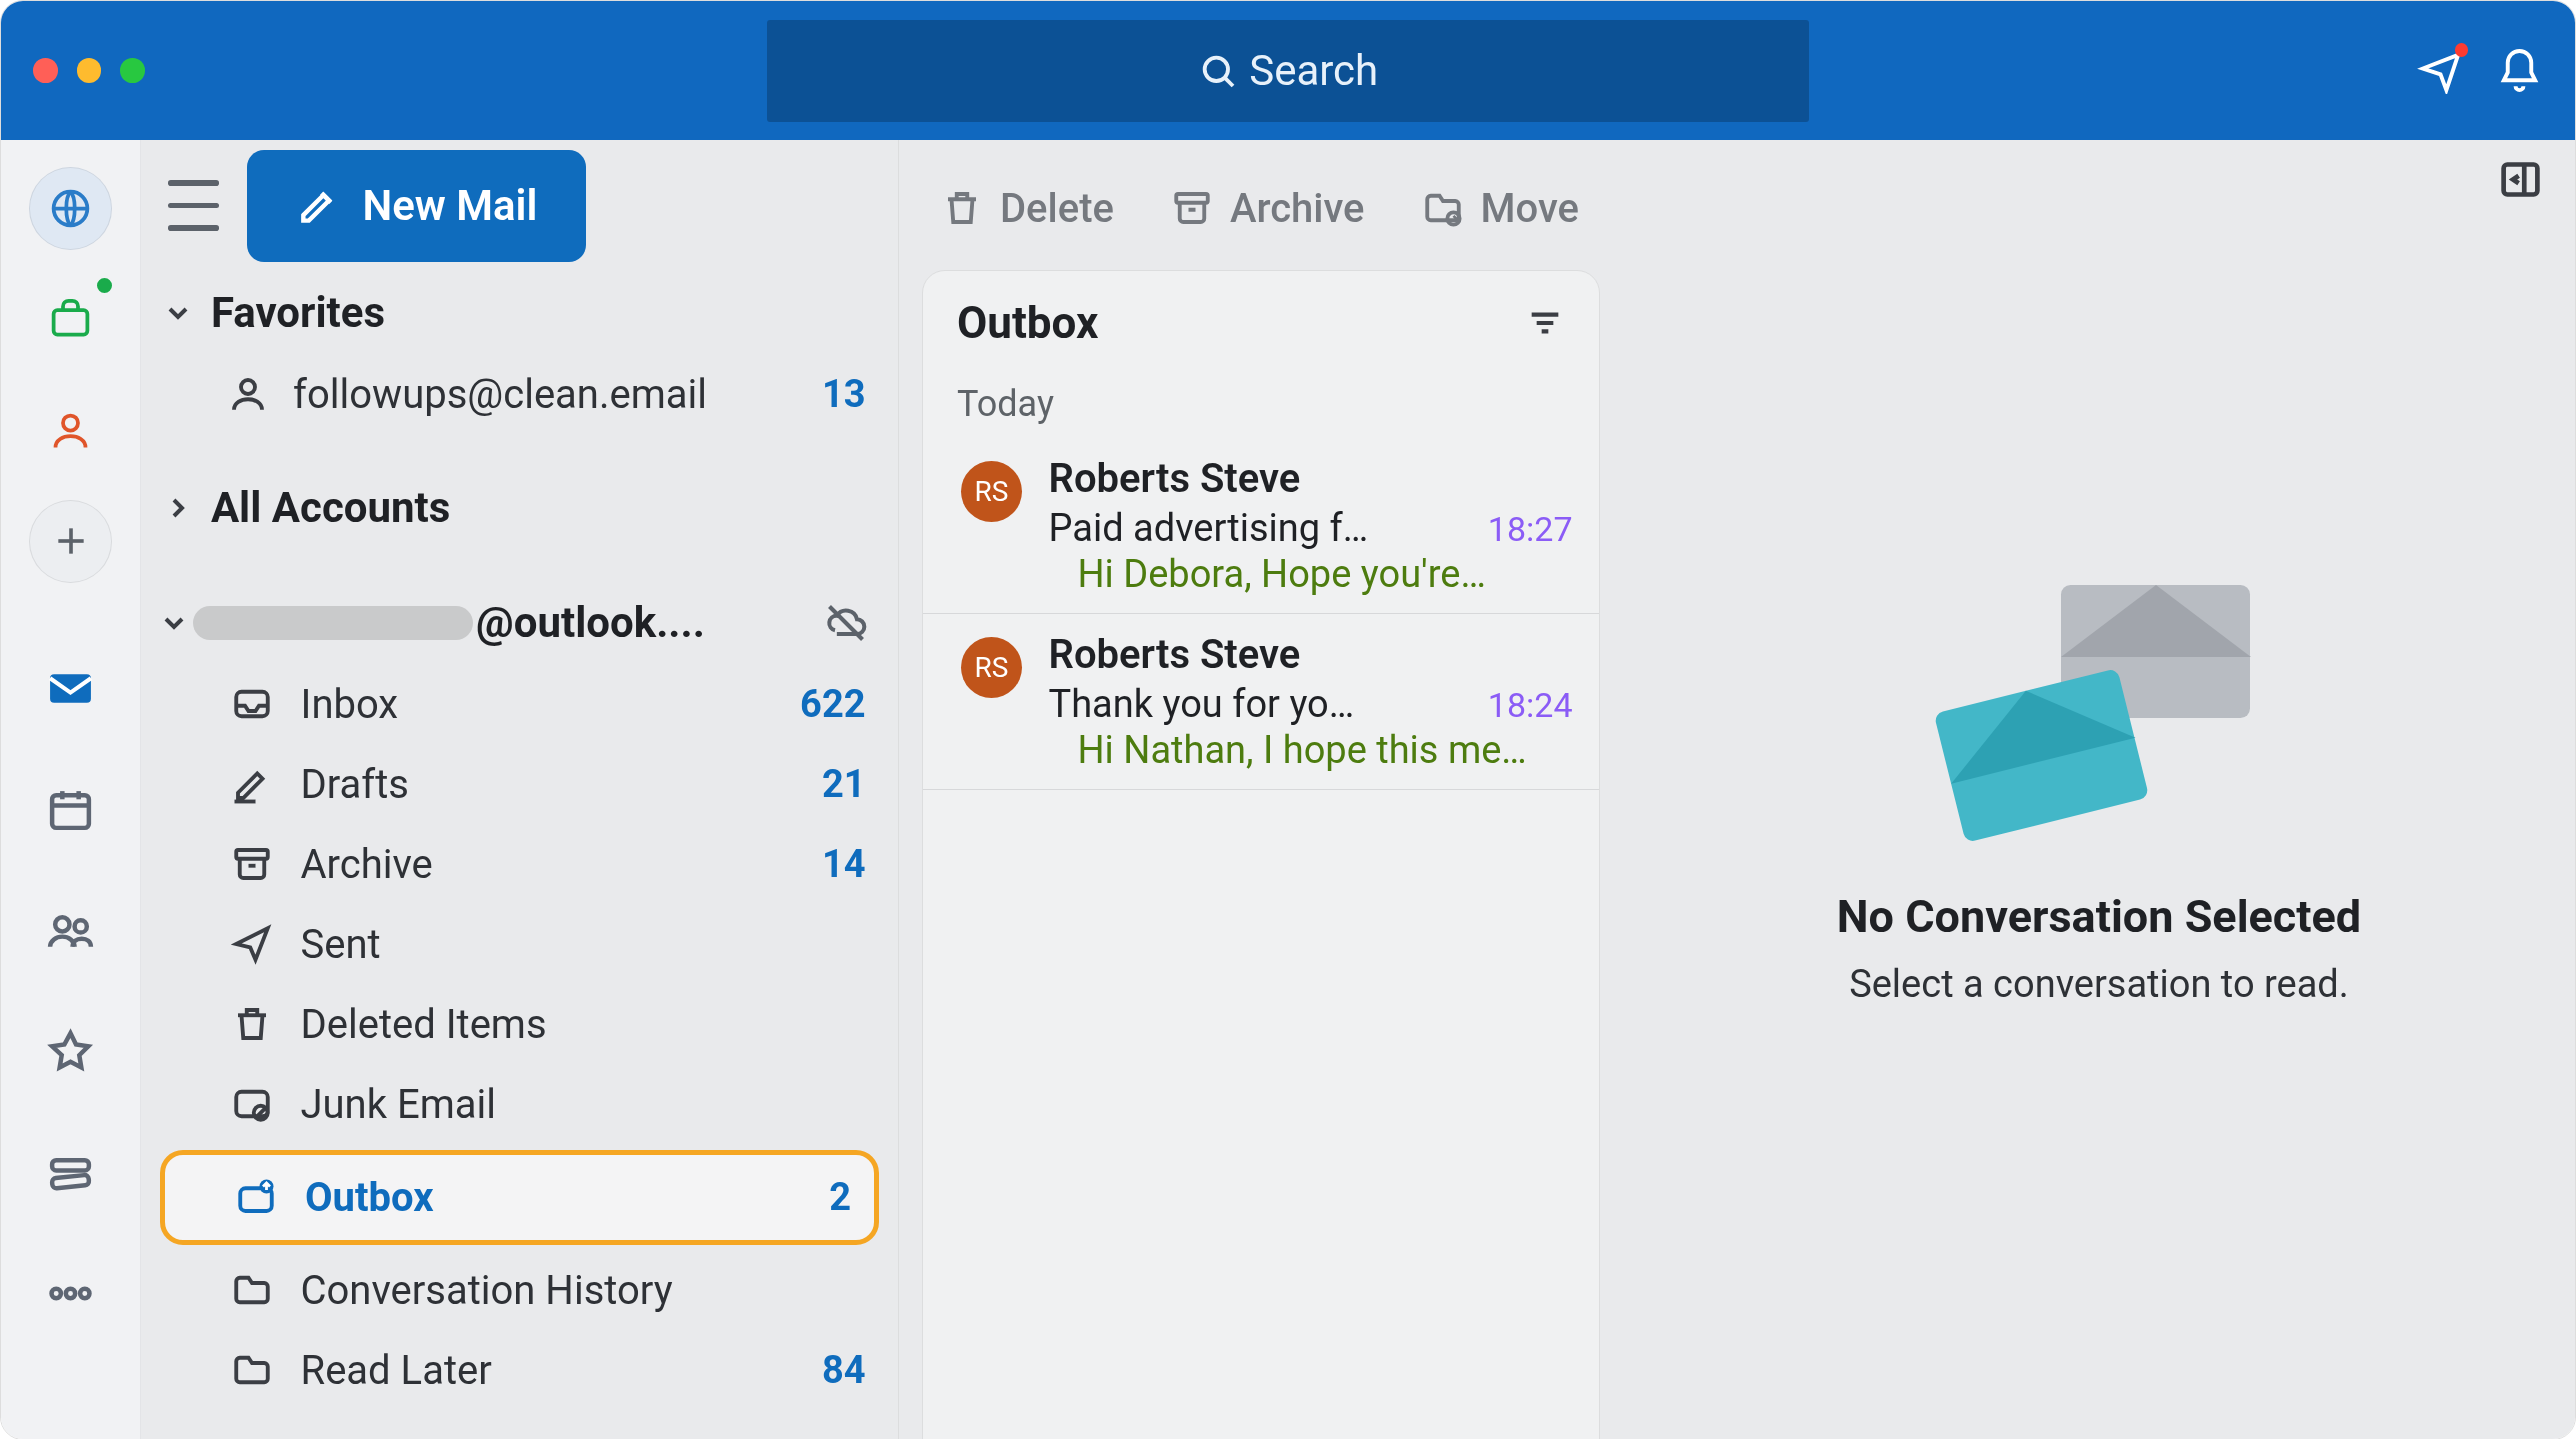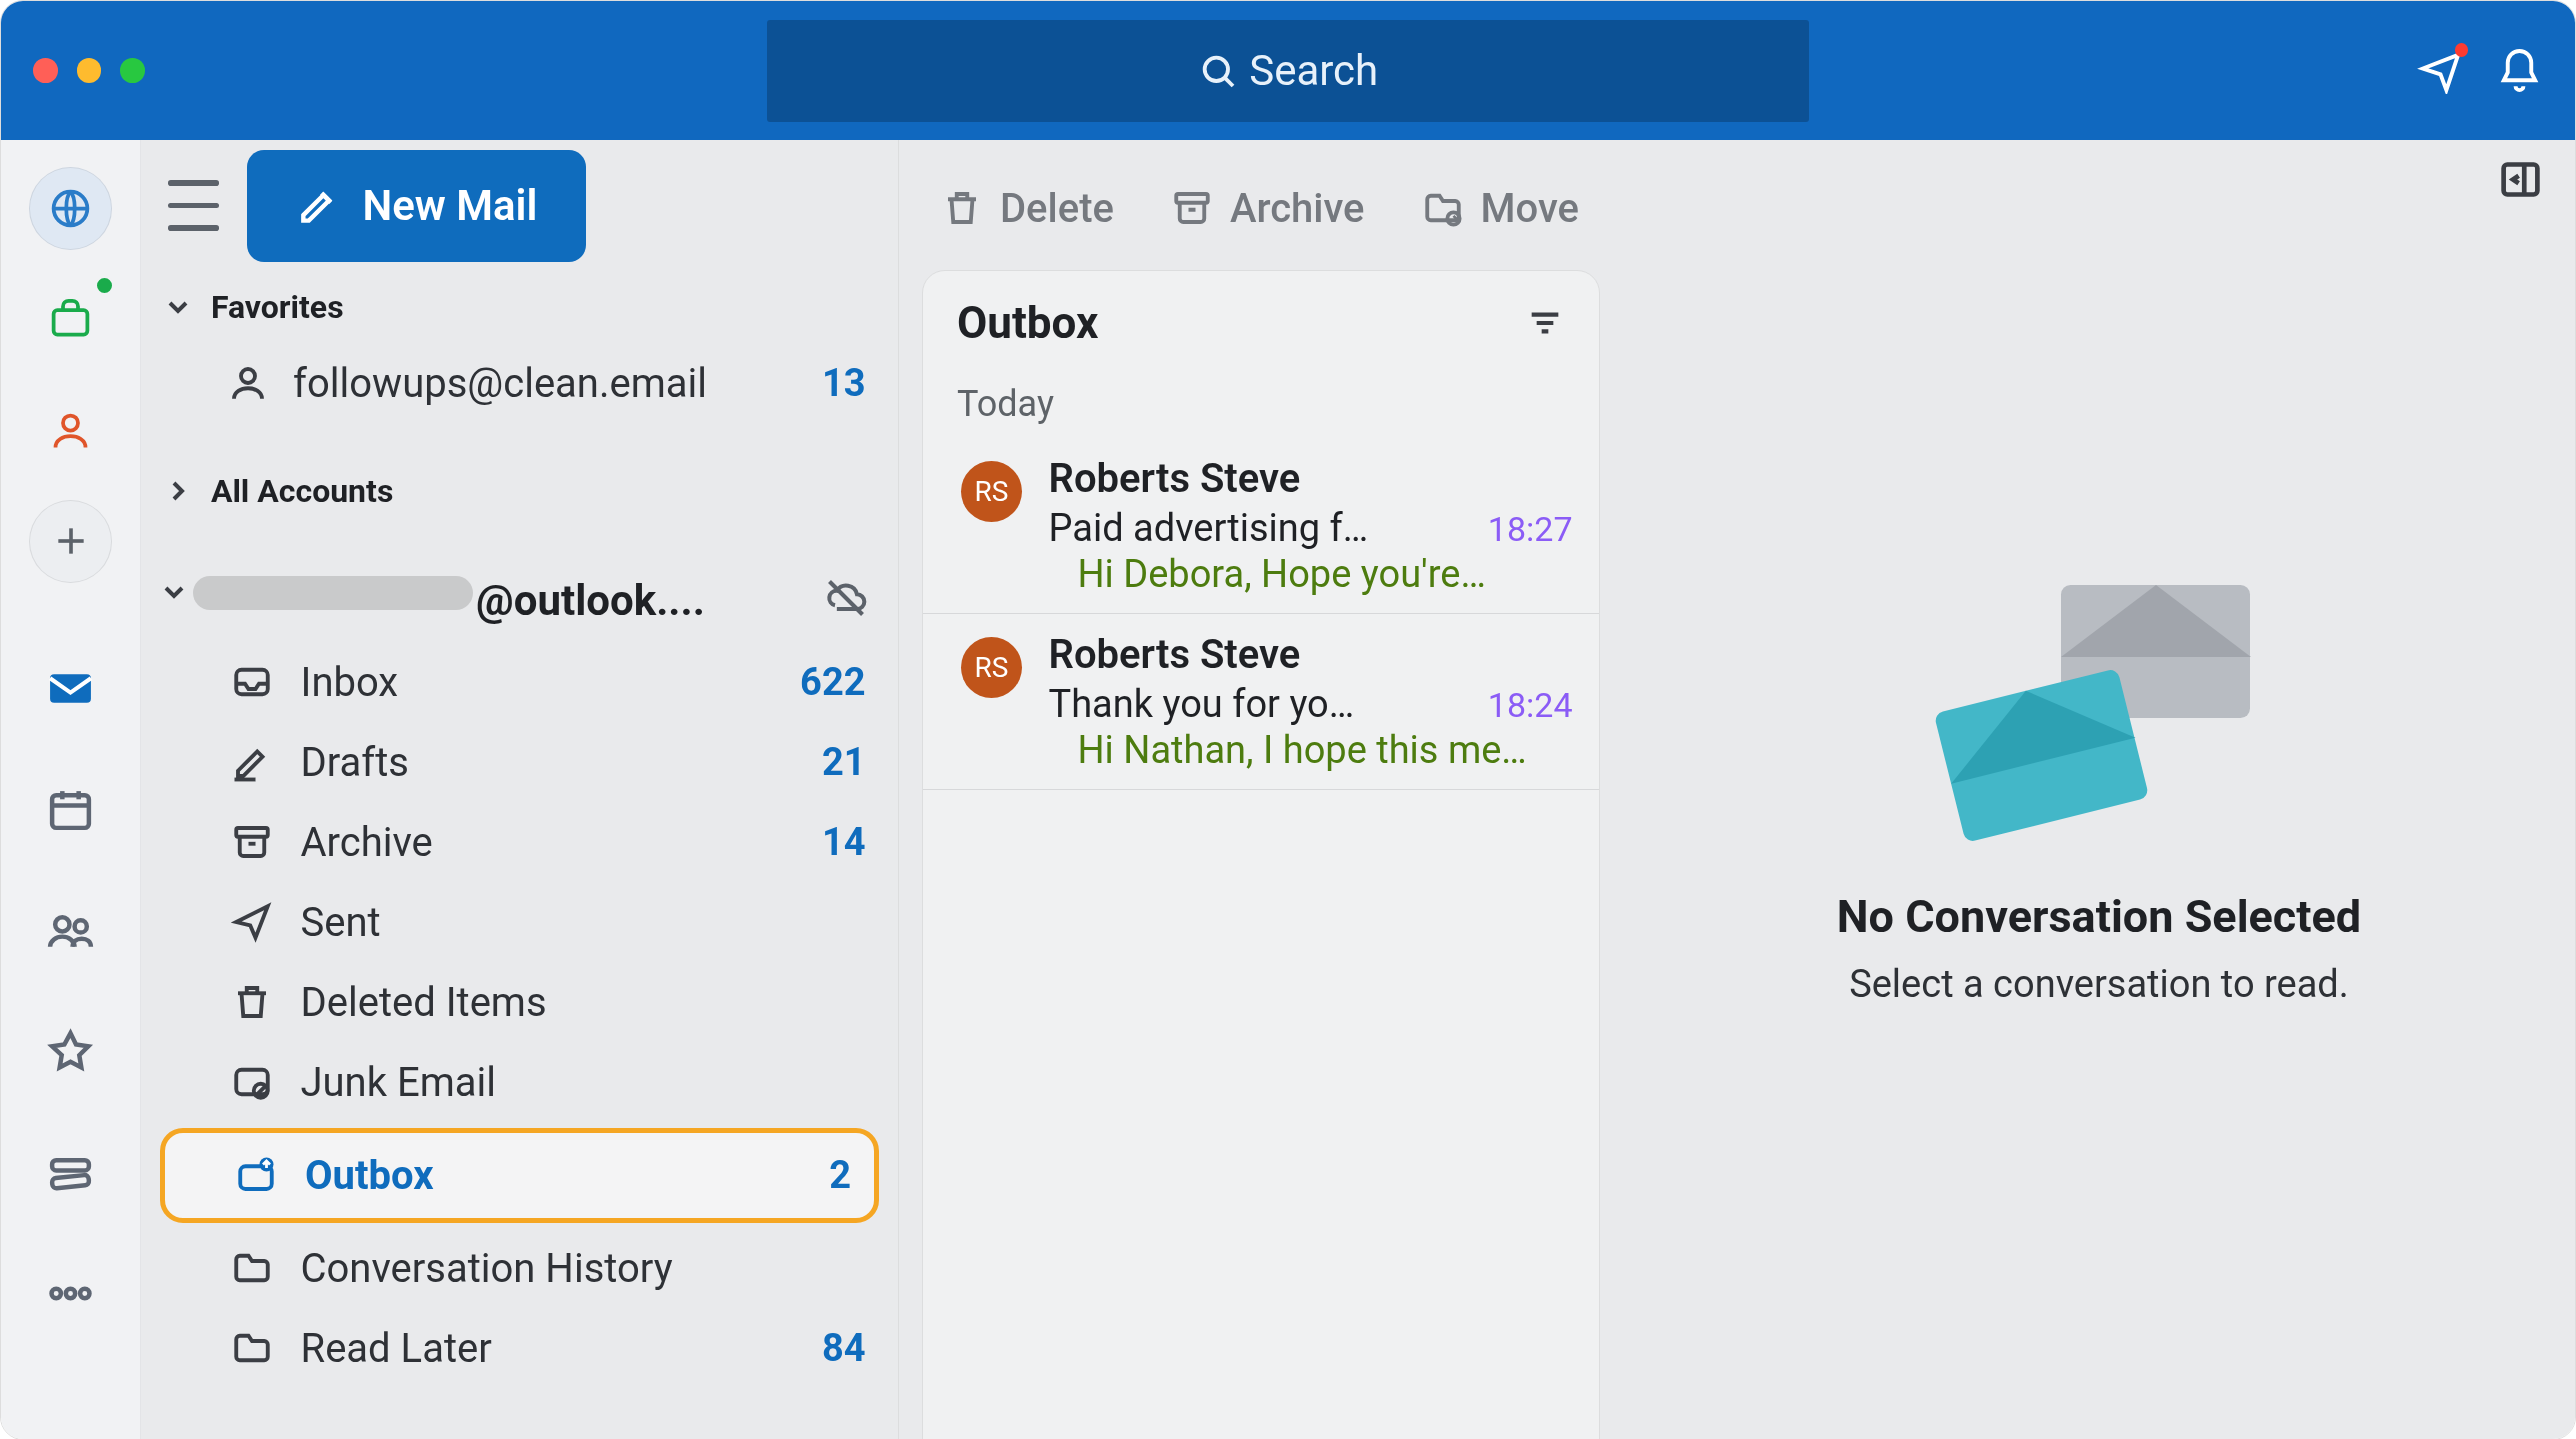--- a/index.html
+++ b/index.html
@@ -64,32 +64,32 @@
     height: 112px; padding: 0 49px;
     background:#0f6cbd; color:#fff;
     border-radius:17px; display:flex; align-items:center; gap:23px;
     font-size:42px; font-weight:600;
   }
   .new-mail-btn svg { width:44px; height:44px; stroke:#fff; fill:none; stroke-width:2.4; }
 
   .section { padding: 0 9.5px; }
   .sec-toggle { display:flex; align-items:center; gap:17px; padding: 17px 11.4px; cursor:pointer; }
   .sec-toggle .chev { width:32px; height:32px; stroke:#3b3e44; fill:none; stroke-width:3;}
-  .sec-toggle .label { font-size:32px; font-weight:700; color:#1f2125; }
+  .sec-toggle .label { font-size:42px; font-weight:700; color:#1f2125; }
 
   .fav-item, .folder-item {
     display:flex; align-items:center; height:80px;
     padding: 0 23px 0 76px;
     font-size:40px; color:#2e3136;
     position:relative;
   }
   .fav-item .avatar-icon { width:42px; height:42px; stroke:#3b3e44; fill:none; stroke-width:2.2; margin-right:24.6px; }
   .count { margin-left:auto; color:#0f6cbd; font-weight:700; font-size:38px; }
 
-  .acct-row { display:flex; padding: 17px 11.4px 17px 7.6px; gap:3px; }
+  .acct-row { display:flex; align-items:center; padding: 17px 11.4px 17px 7.6px; gap:3px; }
   .acct-row .chev { width:32px; height:32px; stroke:#3b3e44; fill:none; stroke-width:3; }
   .acct-redact { width: 280px; height: 34px; background:#c9cacb; border-radius:17px; }
   .acct-row .label { font-size:42px; font-weight:700; color:#1f2125; }
   .acct-row .sync-icon { margin-left:auto; margin-right:9.5px; width:44px; height:44px; stroke:#5c626a; fill:none; stroke-width:2.2; }
 
   .folder-item { padding-left: 80px; gap: 28px; }
   .folder-item .fi-icon { width:42px; height:42px; stroke:#3b3e44; fill:none; stroke-width:2.2; }
   .folder-item.selected {
     background:#f4f4f5; color:#0f6cbd; font-weight:700;
     border:5.7px solid #f5a623; border-radius:23px;

